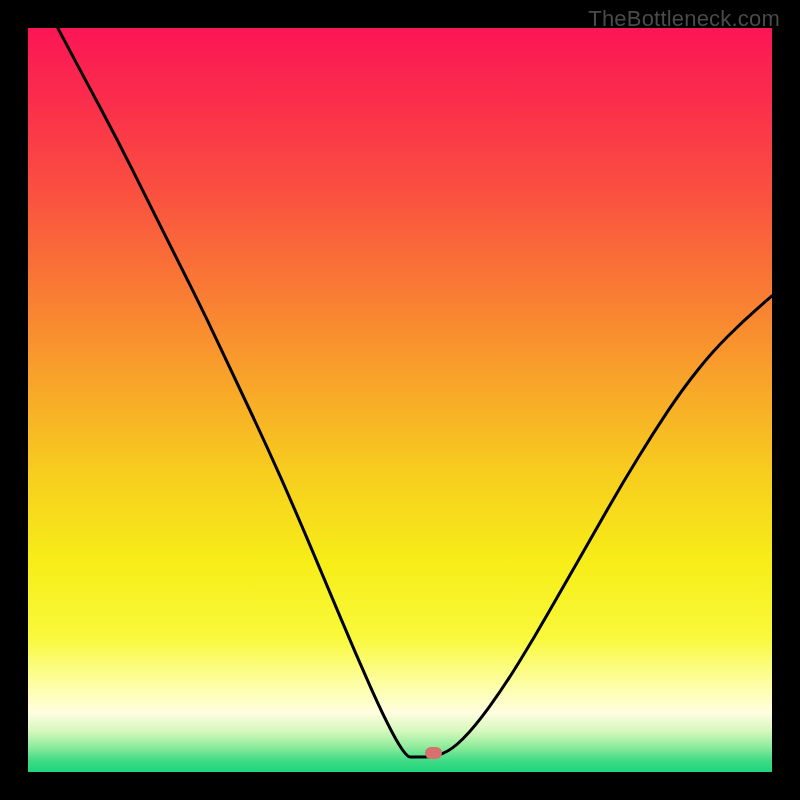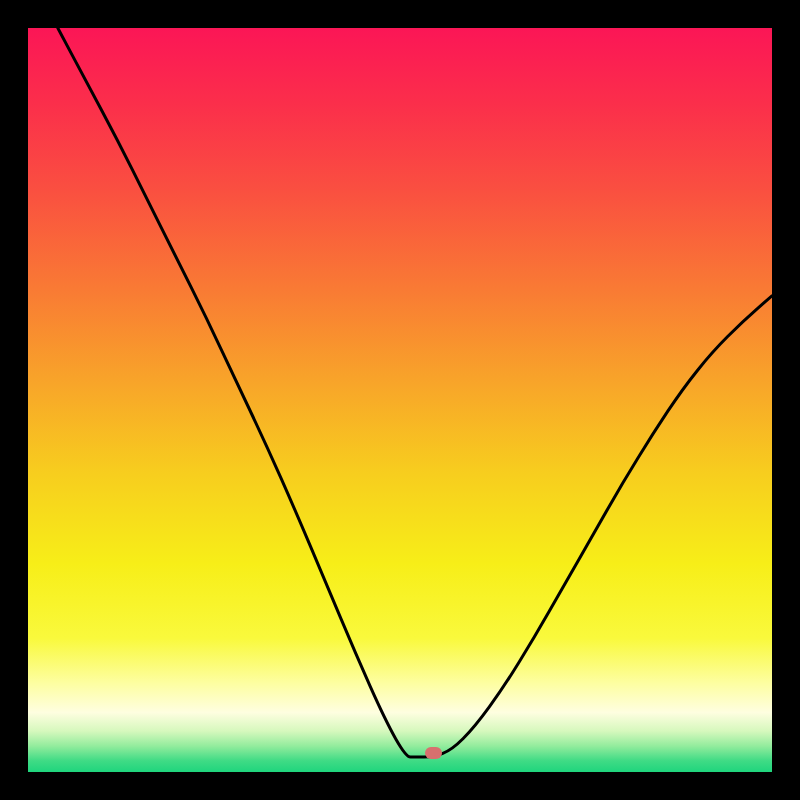--- a/index.html
+++ b/index.html
@@ -49,20 +49,21 @@
     background: #d8706e;
     border-radius: 6px;
     z-index: 4;
   }
 </style>
 </head>
 <body>
 
 <div class="frame">
 
+  <div class="watermark">TheBottleneck.com</div>
 
   <div class="plot-area">
     <svg id="plot-svg" viewBox="0 0 744 744" preserveAspectRatio="none">
       <defs>
         <linearGradient id="bg-grad" x1="0" y1="0" x2="0" y2="1">
             <stop offset="0%" stop-color="#fb1656"></stop>
             <stop offset="10%" stop-color="#fb2e4b"></stop>
             <stop offset="22%" stop-color="#fa5040"></stop>
             <stop offset="35%" stop-color="#f97a34"></stop>
             <stop offset="48%" stop-color="#f8a629"></stop>

